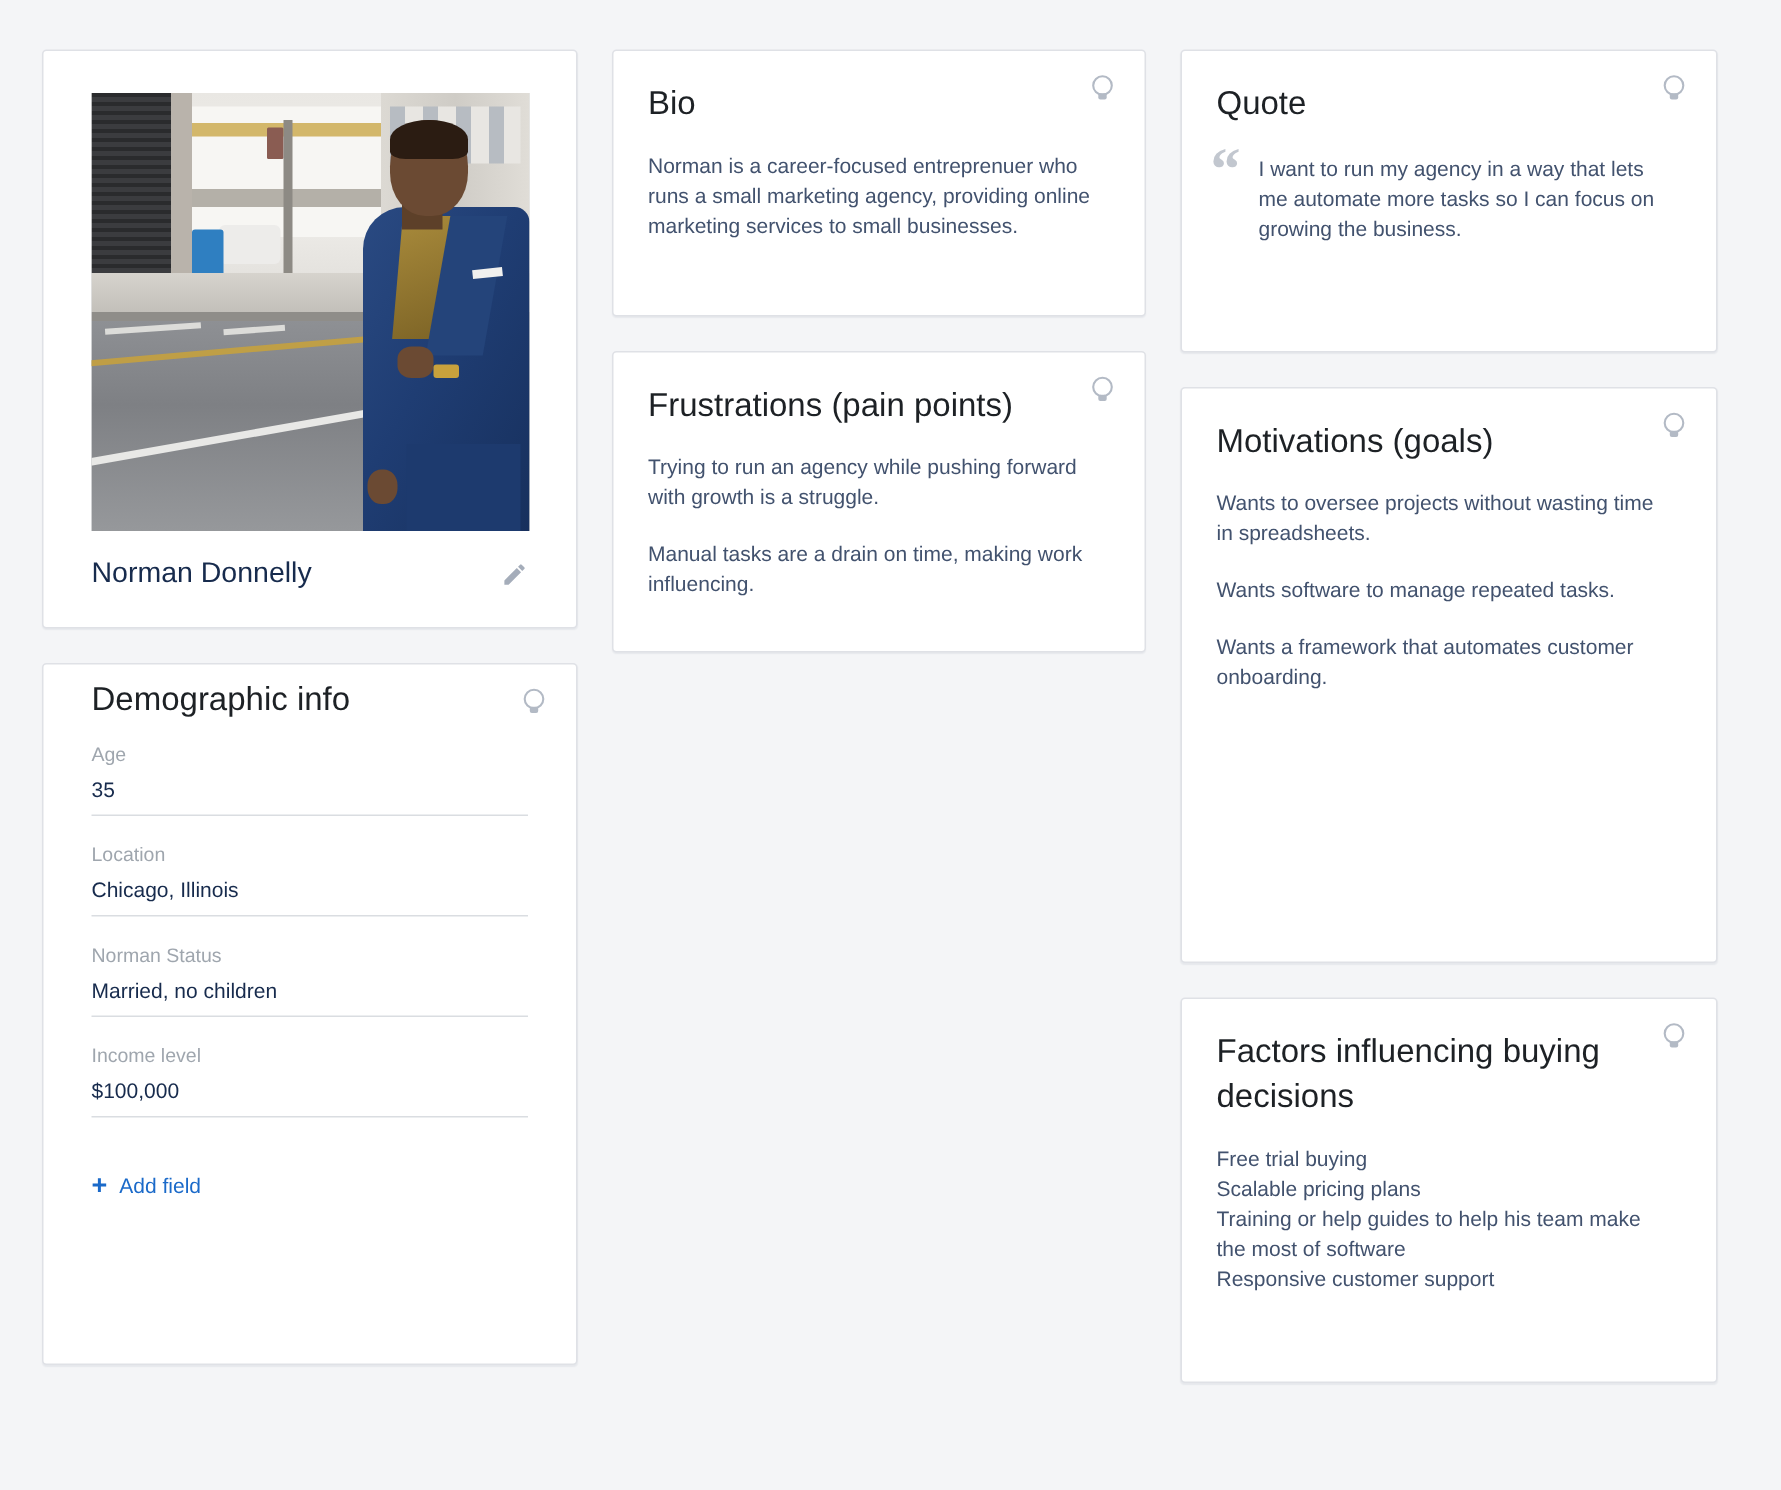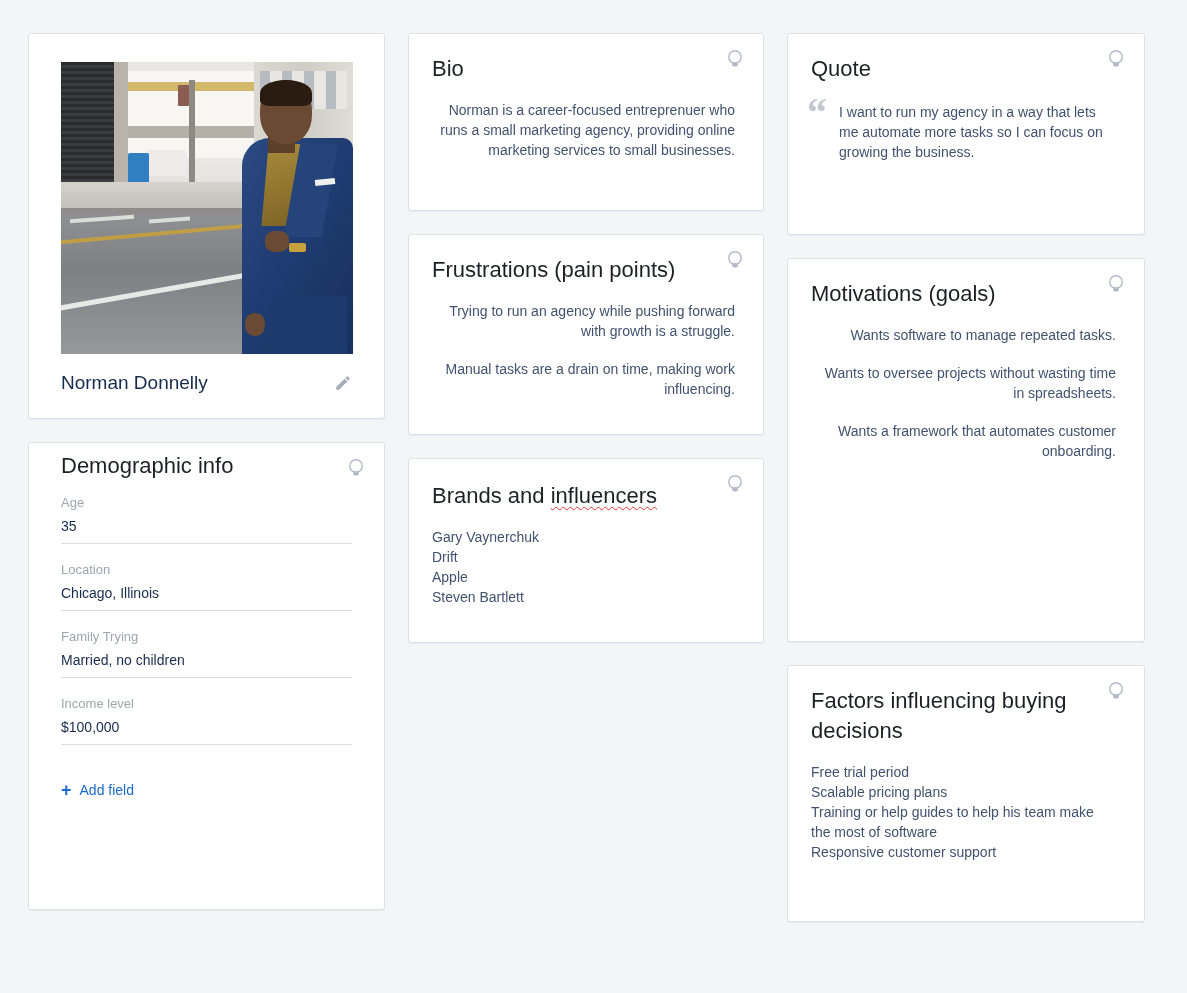--- a/index.html
+++ b/index.html
@@ -205,21 +205,21 @@
   }
   .plus { font-size: 18px; font-weight: 700; line-height: 1; color: #1b6ac9; }
 
   
   .c-title {
     font-size: 22px; color: #1d2125; font-weight: 400;
     line-height: 30px; padding: 20px 60px 0 23px;
   }
   .c-body { padding: 16px 28px 0 23px; }
   .para {
-    font-size: 14px; line-height: 20px; color: #42526e; margin-bottom: 18px; text-align: right;
+    font-size: 14px; line-height: 20px; color: #42526e; margin-bottom: 18px;
   }
   .para:last-child { margin-bottom: 0; }
   .list-line { font-size: 14px; line-height: 20px; color: #42526e; }
 
   .squiggly {
     text-decoration: underline;
     text-decoration-style: wavy;
     text-decoration-color: #e53935;
     text-decoration-thickness: 1px;
     text-underline-offset: 3px;
@@ -301,21 +301,21 @@
 
       <div class="field">
         <div class="field-label">Age</div>
         <div class="field-value">35</div>
       </div>
       <div class="field">
         <div class="field-label">Location</div>
         <div class="field-value">Chicago, Illinois</div>
       </div>
       <div class="field">
-        <div class="field-label">Family Trying</div>
+        <div class="field-label">Norman Status</div>
         <div class="field-value">Married, no children</div>
       </div>
       <div class="field">
         <div class="field-label">Income level</div>
         <div class="field-value">$100,000</div>
       </div>
 
       <div class="add-field">
         <span class="plus">+</span>
         <span>Add field</span>
@@ -345,35 +345,20 @@
           <rect x="7.2" y="14.2" width="5.6" height="4.2" rx="1.4" fill="#b3bac5"></rect>
         </svg>
       </span>
       <div class="c-title">Frustrations (pain points)</div>
       <div class="c-body">
         <div class="para">Trying to run an agency while pushing forward with growth is a struggle.</div>
         <div class="para">Manual tasks are a drain on time, making work influencing.</div>
       </div>
     </div>
 
-    <div class="card brands-card">
-      <span class="bulb">
-        <svg width="20" height="22" viewBox="0 0 20 22" fill="none">
-          <circle cx="10" cy="9" r="6.2" stroke="#b3bac5" stroke-width="1.4" fill="#ffffff"></circle>
-          <rect x="7.2" y="14.2" width="5.6" height="4.2" rx="1.4" fill="#b3bac5"></rect>
-        </svg>
-      </span>
-      <div class="c-title"><span>Brands and </span><span class="squiggly">influencers</span></div>
-      <div class="c-body">
-        <div class="list-line">Gary Vaynerchuk</div>
-        <div class="list-line">Drift</div>
-        <div class="list-line">Apple</div>
-        <div class="list-line">Steven Bartlett</div>
-      </div>
-    </div>
   </div>
 
   <div class="column col-3">
 
     <div class="card quote-card">
       <span class="bulb">
         <svg width="20" height="22" viewBox="0 0 20 22" fill="none">
           <circle cx="10" cy="9" r="6.2" stroke="#b3bac5" stroke-width="1.4" fill="#ffffff"></circle>
           <rect x="7.2" y="14.2" width="5.6" height="4.2" rx="1.4" fill="#b3bac5"></rect>
         </svg>
@@ -387,36 +372,36 @@
 
     <div class="card motivation-card">
       <span class="bulb">
         <svg width="20" height="22" viewBox="0 0 20 22" fill="none">
           <circle cx="10" cy="9" r="6.2" stroke="#b3bac5" stroke-width="1.4" fill="#ffffff"></circle>
           <rect x="7.2" y="14.2" width="5.6" height="4.2" rx="1.4" fill="#b3bac5"></rect>
         </svg>
       </span>
       <div class="c-title">Motivations (goals)</div>
       <div class="c-body">
+        <div class="para">Wants to oversee projects without wasting time in spreadsheets.</div>
         <div class="para">Wants software to manage repeated tasks.</div>
-        <div class="para">Wants to oversee projects without wasting time in spreadsheets.</div>
         <div class="para">Wants a framework that automates customer onboarding.</div>
       </div>
     </div>
 
     <div class="card factors-card">
       <span class="bulb">
         <svg width="20" height="22" viewBox="0 0 20 22" fill="none">
           <circle cx="10" cy="9" r="6.2" stroke="#b3bac5" stroke-width="1.4" fill="#ffffff"></circle>
           <rect x="7.2" y="14.2" width="5.6" height="4.2" rx="1.4" fill="#b3bac5"></rect>
         </svg>
       </span>
       <div class="c-title">Factors influencing buying decisions</div>
       <div class="c-body">
-        <div class="list-line">Free trial period</div>
+        <div class="list-line">Free trial buying</div>
         <div class="list-line">Scalable pricing plans</div>
         <div class="list-line">Training or help guides to help his team make the most of software</div>
         <div class="list-line">Responsive customer support</div>
       </div>
     </div>
   </div>
 
 </div>
 
 </body></html>

